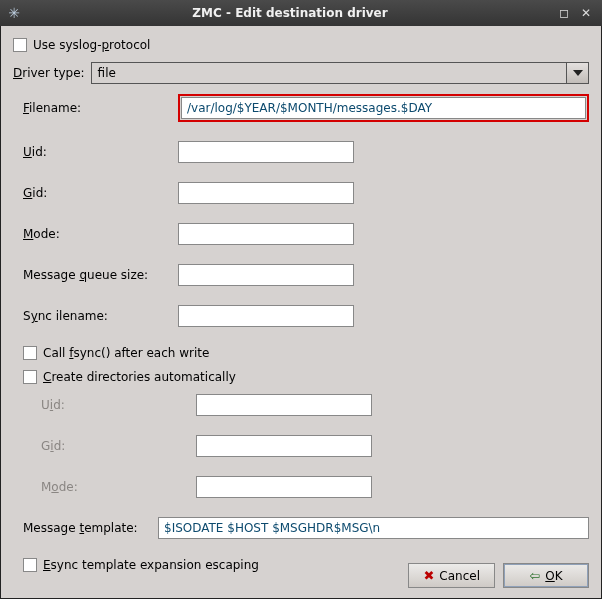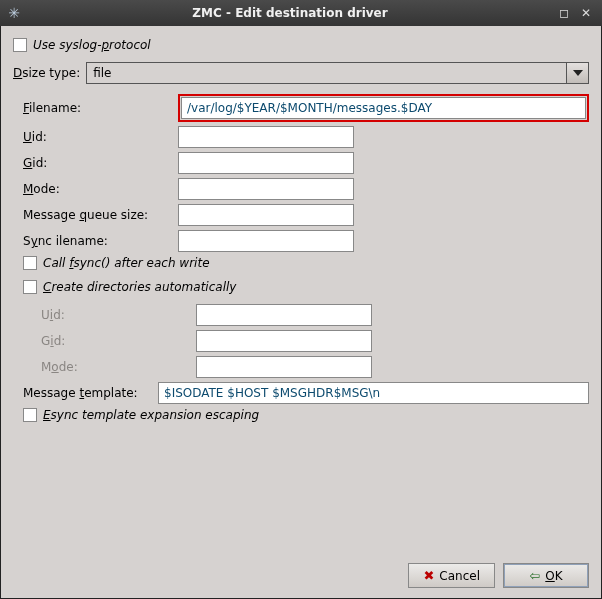--- a/index.html
+++ b/index.html
@@ -50,21 +50,20 @@
     height: 573px;
     padding: 12px 12px 8px 12px;
     border: 1px solid #222;
     border-top: none;
     position: relative;
   }
   .checkbox-row {
     display: flex;
     align-items: center;
     margin-bottom: 10px;
-    font-style: italic;
   }
   .checkbox {
     width: 14px; height: 14px;
     border: 1px solid #888;
     background: #fff;
     margin-right: 6px;
     display: inline-block;
   }
   .u { text-decoration: underline; }
   .driver-row {
@@ -97,21 +96,21 @@
     font-weight: bold;
     margin: 4px 0 8px 0;
   }
   .props {
     padding-left: 10px;
   }
   .form-row {
     display: flex;
     align-items: center;
     min-height: 22px;
-    margin-bottom: 4px;
+    margin-bottom: 19px;
   }
   .form-row .lbl {
     width: 155px;
   }
   .form-row .lbl.disabled { color: #8a8683; }
   .text-input {
     height: 22px;
     border: 1px solid #888;
     background: #fff;
     padding: 2px 5px;
@@ -174,21 +173,21 @@
 
   <div class="checkbox-row">
     <span class="checkbox"></span>
     <span>
       <span>Use syslog-</span><span class="u">p</span><span>rotocol</span>
     </span>
   </div>
 
   <div class="driver-row">
     <label>
-      <span class="u">D</span><span>size type:</span>
+      <span class="u">D</span><span>river type:</span>
     </label>
     <div class="combo">
       <div class="combo-text">file</div>
       <div class="combo-btn">
         <svg viewBox="0 0 10 6">
             <path d="M0 0 L10 0 L5 6 Z" fill="#222"></path>
           </svg>
       </div>
     </div>
   </div>

